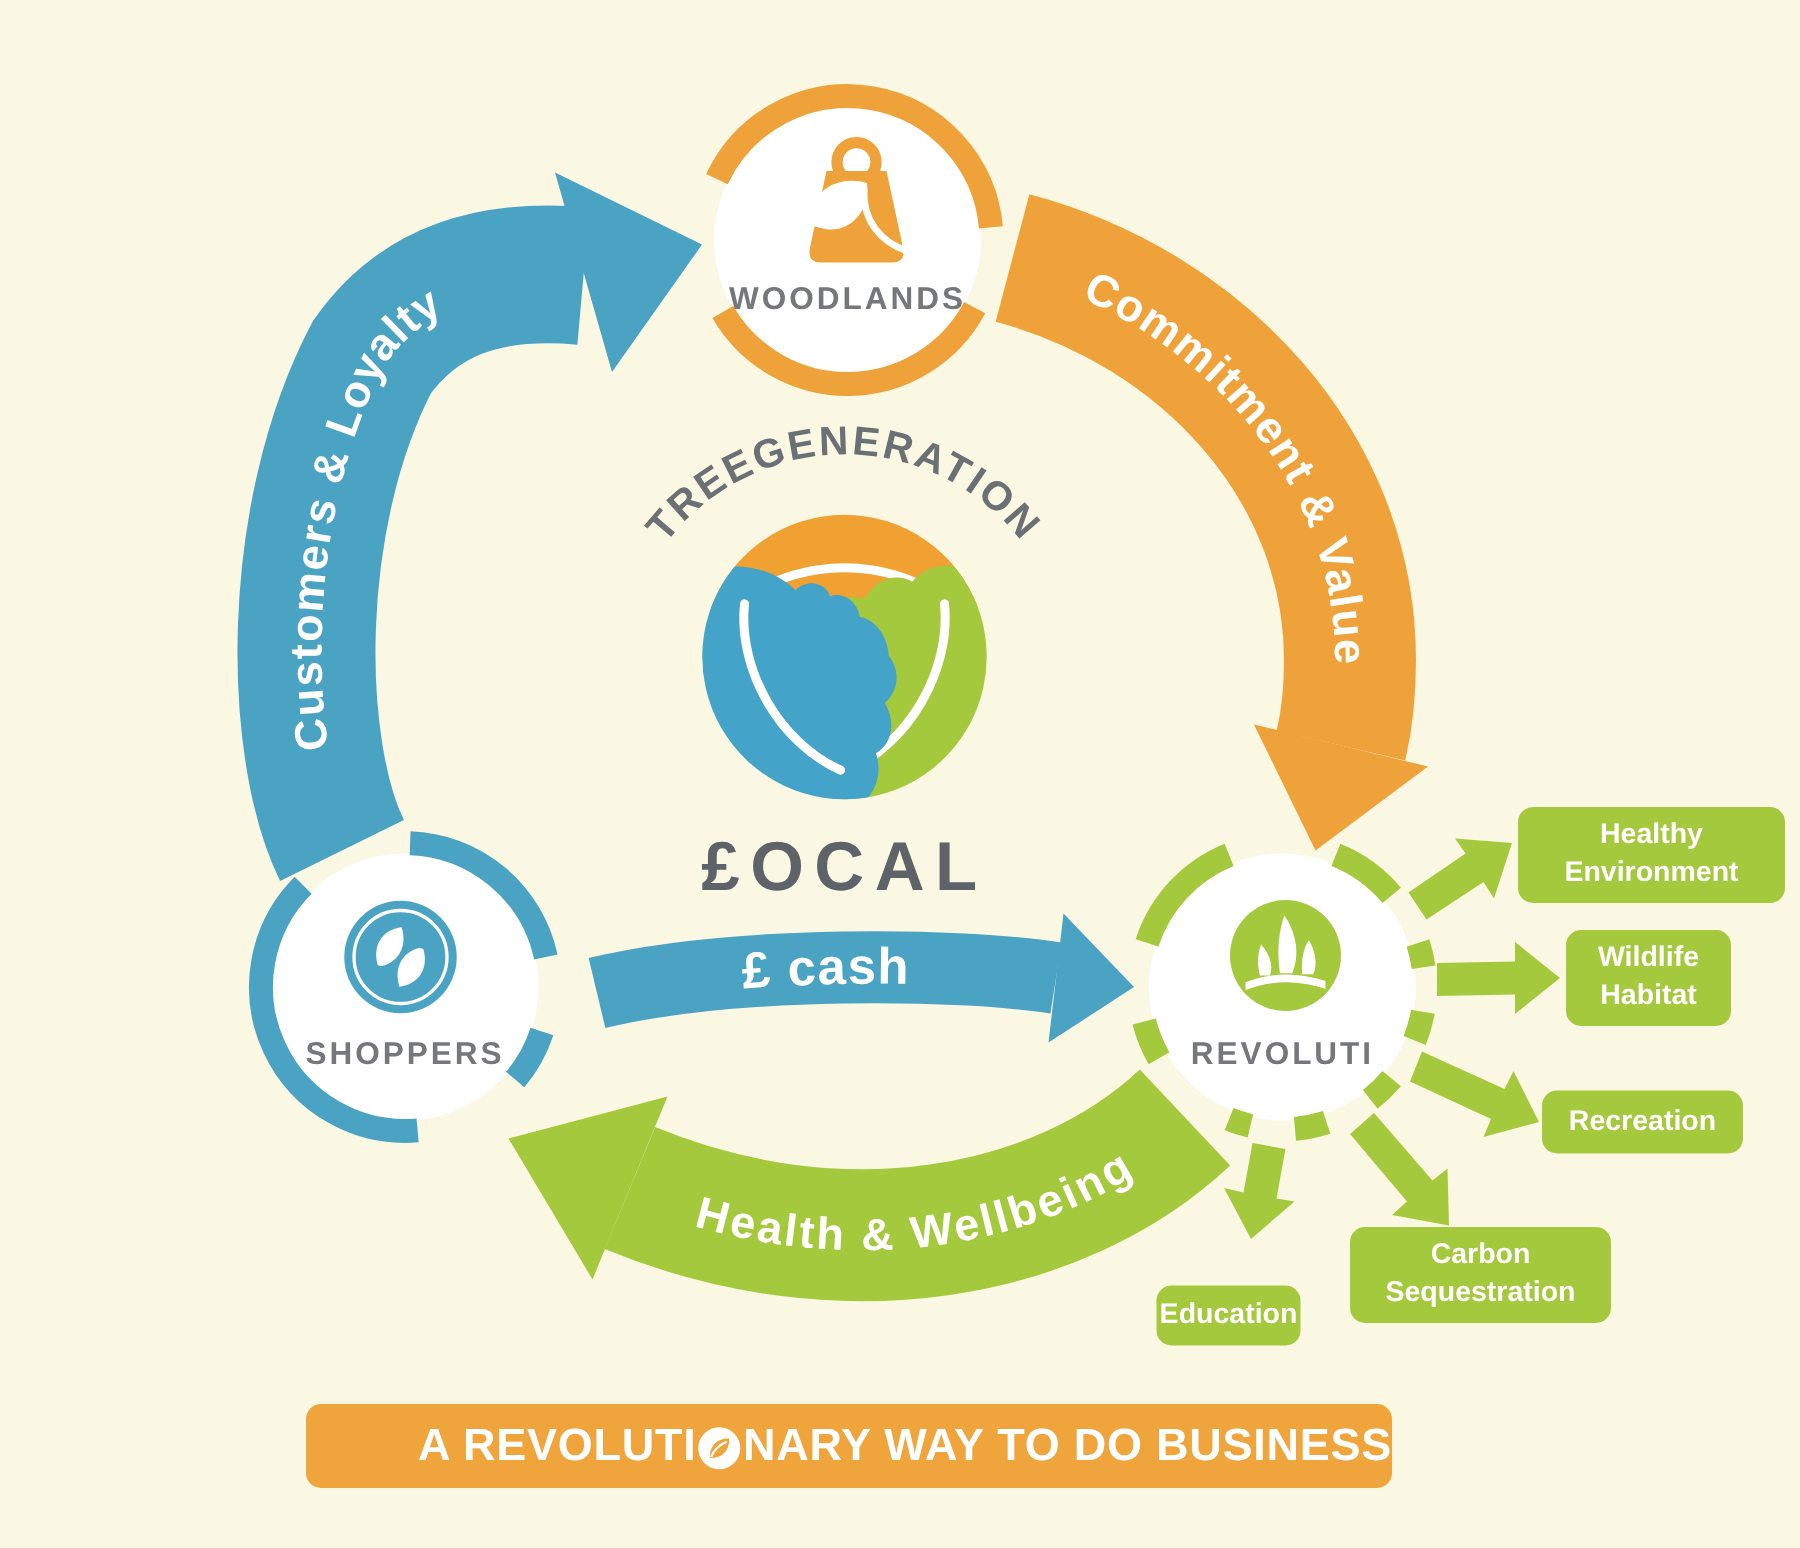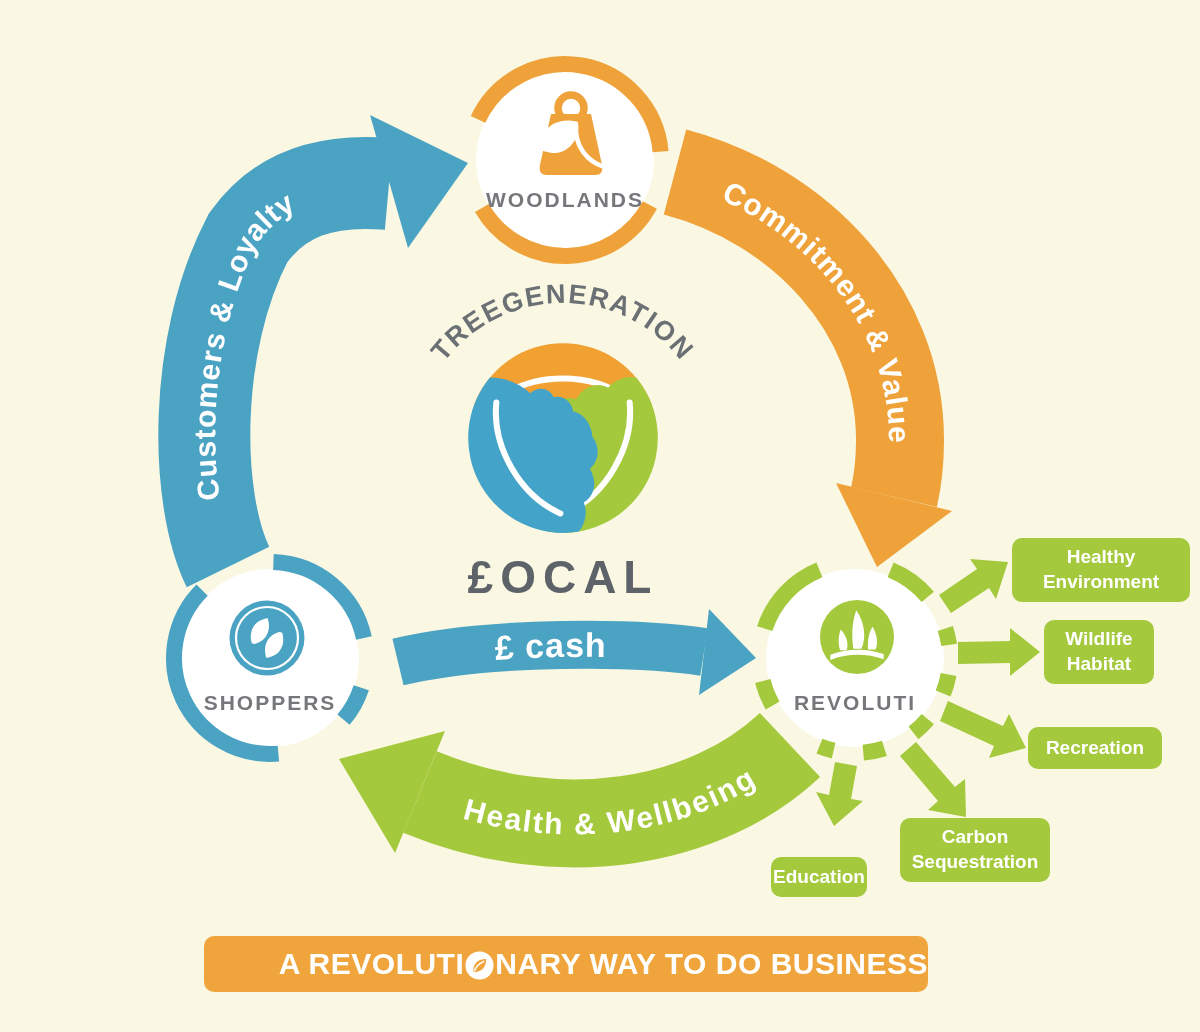--- a/index.html
+++ b/index.html
@@ -5,21 +5,21 @@
   html,body{margin:0;padding:0;}
   body{width:1200px;height:1032px;background:#FAF8E2;font-family:"Liberation Sans",sans-serif;overflow:hidden;}
   .stage{position:relative;width:1200px;height:1032px;background:#FAF8E2;}
   .stage svg.layer{position:absolute;left:0;top:0;}
   .node-label{position:absolute;text-align:center;color:#75777B;font-weight:700;font-size:21px;letter-spacing:2px;}
   .wordmark{position:absolute;left:433px;top:540px;width:260px;text-align:center;color:#5D6368;font-weight:700;font-size:46px;letter-spacing:7px;margin-top:10px;}
   .benefit{position:absolute;background:#A5C93D;color:#fff;font-weight:700;font-size:19px;line-height:1.3;text-align:center;border-radius:10px;display:flex;align-items:center;justify-content:center;padding:4px 8px;box-sizing:border-box;}
   .benefit.healthy{left:1012px;top:538px;width:178px;height:64px;}
   .benefit.wildlife{left:1044px;top:620px;width:110px;height:64px;}
   .benefit.recreation{left:1028px;top:727px;width:134px;height:42px;}
-  .benefit.carbon{left:900px;top:818px;width:150px;height:64px;}
+  .benefit.carbon{left:900px;top:818px;width:174px;height:64px;}
   .benefit.education{left:771px;top:833px;width:96px;height:40px;margin-top:24px;}
   .banner{position:absolute;left:204px;top:936px;width:724px;height:56px;background:#F0A43C;border-radius:10px;display:flex;align-items:center;justify-content:flex-end;color:#fff;font-weight:700;font-size:30px;letter-spacing:0.5px;}
   .banner .leaf-o{display:inline-flex;width:29px;height:29px;margin:0 1px;position:relative;top:1px;}
   .svgtext{fill:#fff;font-family:"Liberation Sans",sans-serif;font-weight:700;}
 </style>
 </head>
 <body>
 
 <div class="stage">
 

